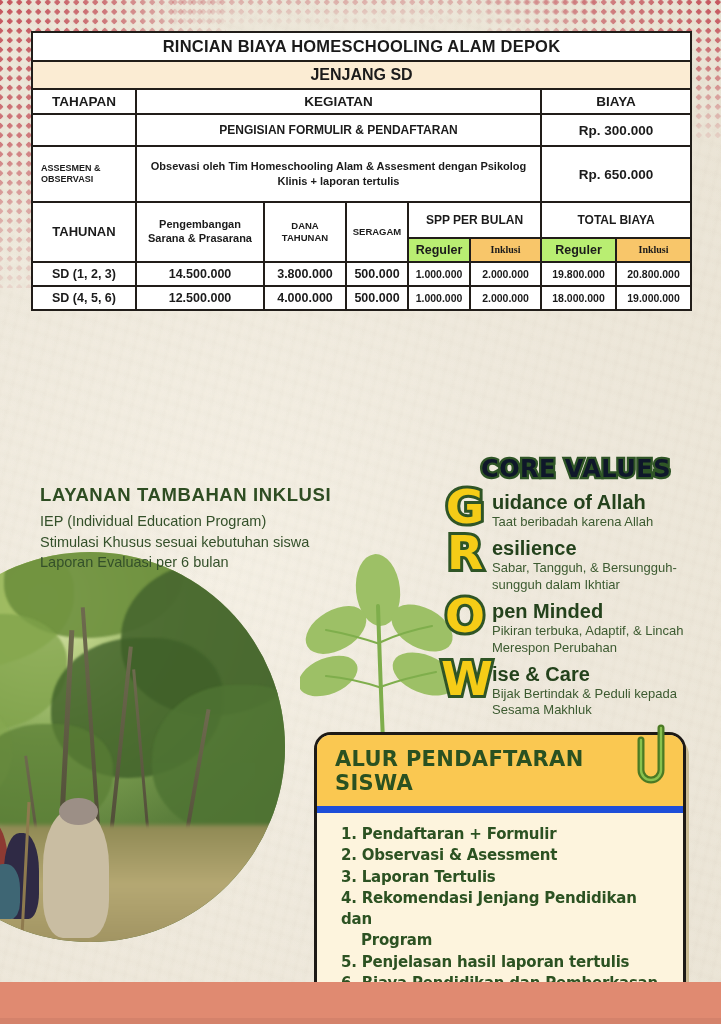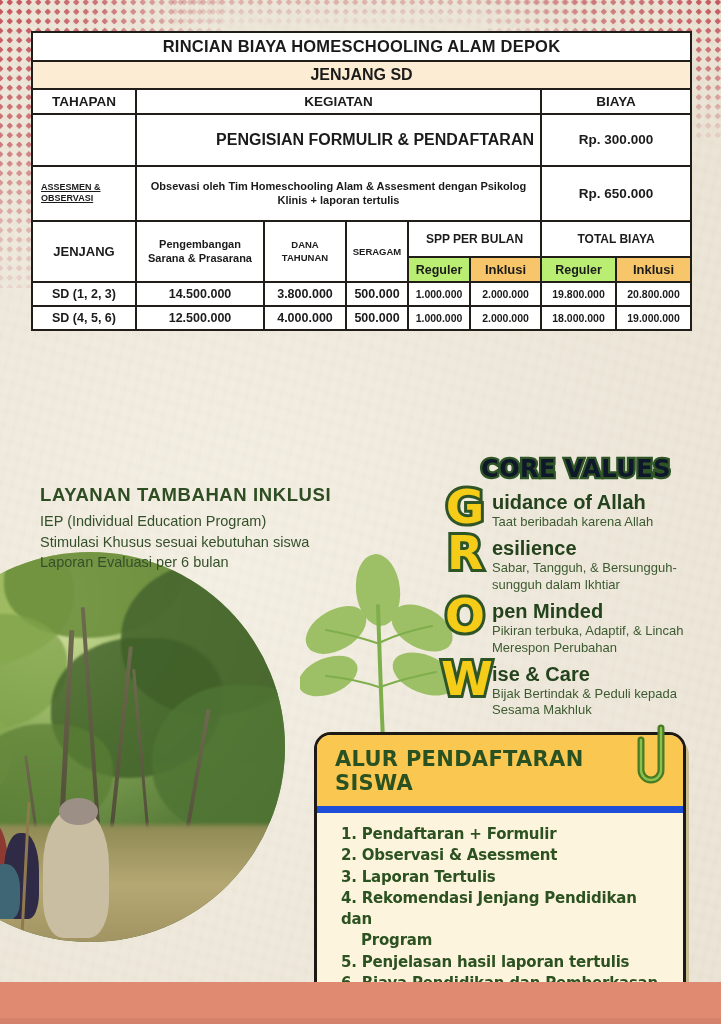--- a/index.html
+++ b/index.html
@@ -108,28 +108,28 @@
     border: 2px solid #211d19;
     text-align: center;
     vertical-align: middle;
     color: #1b1b1b;
     font-weight: bold;
     padding: 4px 3px;
   }
   .t-title { font-size: 16.5px; letter-spacing: .2px; padding: 13px 4px; background: #fff; }
   .t-sub   { font-size: 16px; background: #fbecd3; padding: 12px 4px; margin-left: 40px; }
   .t-head  { font-size: 13.5px; padding: 16px 3px; }
-  .t-row-lbl { font-size: 9px; line-height: 1.25; padding: 8px 4px; text-decoration: underline; }
+  .t-row-lbl { font-size: 9px; line-height: 1.25; padding: 8px 4px; }
   .t-kegiatan { font-size: 11px; line-height: 1.35; }
   .t-biaya { font-size: 13.5px; }
   .t-colhead { font-size: 11px; line-height: 1.25; }
   .t-colhead-sm { font-size: 9.5px; line-height: 1.3; }
   .t-span { font-size: 12px; }
   .t-reguler { background: #b9ee72; font-size: 12.5px; padding: 9px 3px; }
-  .t-inklusi { background: #f8c66a; font-size: 13px; padding: 9px 3px; }
+  .t-inklusi { background: #f8c66a; font-size: 10px; padding: 9px 3px; font-family: Liberation Serif, serif; }
   .t-data { font-size: 12.5px; padding: 12px 3px; }
   .t-data-sm { font-size: 10.5px; padding: 12px 2px; }
   .t-jenjang { font-size: 13px; }
 
   
   #layanan-block {
     position: absolute; left: 40px; top: 484px; width: 400px;
   }
   #layanan-title {
     font-size: 18.5px; font-weight: bold; color: #2e4d22;
@@ -264,30 +264,30 @@
     <tr>
       <td class="t-sub" colspan="8">JENJANG SD</td>
     </tr>
     <tr>
       <td class="t-head">TAHAPAN</td>
       <td class="t-head" colspan="5">KEGIATAN</td>
       <td class="t-head" colspan="2">BIAYA</td>
     </tr>
     <tr>
       <td class="t-row-lbl"></td>
-      <td class="t-kegiatan" colspan="5" style="font-size:16px;padding:14px 6px;text-align:right;">PENGISIAN FORMULIR &amp; PENDAFTARAN</td>
+      <td class="t-kegiatan" colspan="5" style="font-size:12px;padding:7px 6px;">PENGISIAN FORMULIR &amp; PENDAFTARAN</td>
       <td class="t-biaya" colspan="2">Rp. 300.000</td>
     </tr>
     <tr>
       <td class="t-row-lbl" style="text-align:left;padding-left:8px;">ASSESMEN &amp; OBSERVASI</td>
       <td class="t-kegiatan" colspan="5" style="padding:12px 8px;">Obsevasi oleh Tim Homeschooling Alam &amp; Assesment dengan Psikolog Klinis + laporan tertulis</td>
       <td class="t-biaya" colspan="2">Rp. 650.000</td>
     </tr>
     <tr>
-      <td class="t-jenjang" rowspan="2">JENJANG</td>
+      <td class="t-jenjang" rowspan="2">TAHUNAN</td>
       <td class="t-colhead" rowspan="2">Pengembangan Sarana &amp; Prasarana</td>
       <td class="t-colhead-sm" rowspan="2">DANA TAHUNAN</td>
       <td class="t-colhead-sm" rowspan="2">SERAGAM</td>
       <td class="t-span" colspan="2" style="padding:10px 2px;">SPP PER BULAN</td>
       <td class="t-span" colspan="2" style="padding:10px 2px;">TOTAL BIAYA</td>
     </tr>
     <tr>
       <td class="t-reguler">Reguler</td>
       <td class="t-inklusi">Inklusi</td>
       <td class="t-reguler">Reguler</td>

